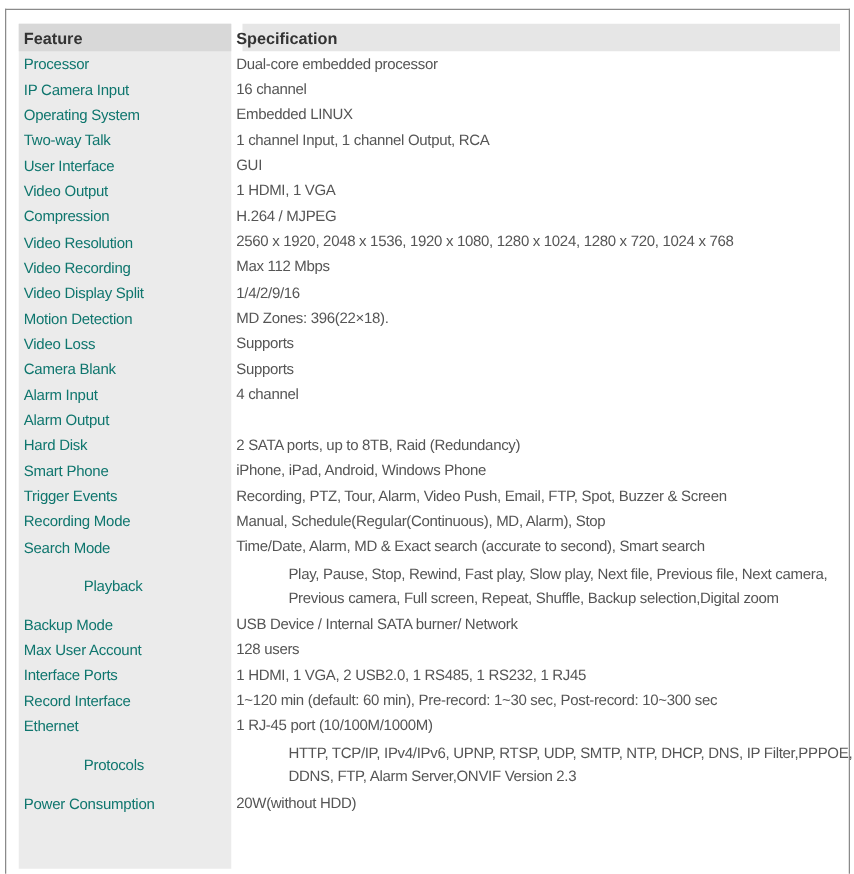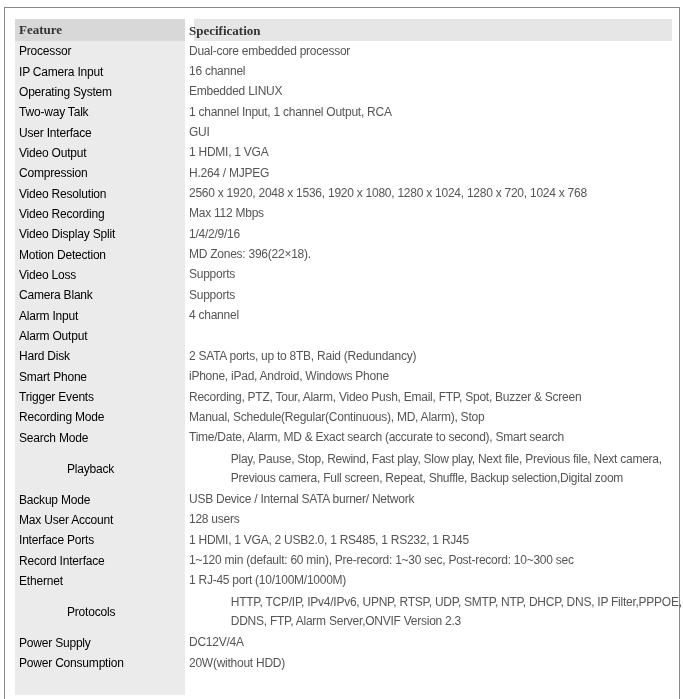--- a/index.html
+++ b/index.html
@@ -6,24 +6,24 @@
     body { width: 683px; height: 699px; position: relative; overflow: hidden;
            font-family: "Liberation Sans", sans-serif; }
     .frame { position: absolute; left: 4px; top: 7px; width: 676px; height: 700px;
              border: 1px solid #8a8a8a; border-bottom: none; box-sizing: border-box; background: #fff; }
     .left-col-bg { position: absolute; left: 15px; top: 19px; width: 170px; height: 676px; background: #ebebeb; }
     .left-head-bg { position: absolute; left: 15px; top: 19px; width: 170px; height: 22px; background: #d8d8d8; }
     .right-head-bg { position: absolute; left: 194px; top: 19px; width: 478px; height: 22px; background: #e6e6e6; }
     .table { position: absolute; left: 0; top: 19px; width: 683px; }
     .row { display: flex; align-items: center; position: relative; }
     .cell-feature { width: 170px; margin-left: 15px; padding-left: 4px; box-sizing: border-box;
-                    font-size: 12px; color: #000000; letter-spacing: -0.2px; }
+                    font-size: 12px; color: #0f766e; letter-spacing: -0.2px; }
     .cell-spec { margin-left: 4px; width: 470px; font-size: 12px; color: #555; line-height: 19px;
                  letter-spacing: -0.25px; }
-    .row.head { height: 22px; font-family: Liberation Serif, serif; }
+    .row.head { height: 22px; }
     .row.head .cell-feature, .row.head .cell-spec { font-weight: bold; color: #333; font-size: 13px; letter-spacing: 0; }
     .row.single { height: 20.35px; }
     .row.double { height: 41.5px; padding-left: 48px; }
   </style>
 </head>
 <body>
 
 <div class="frame"></div>
 <div class="left-col-bg"></div>
 <div class="left-head-bg"></div>
@@ -136,21 +136,17 @@
       </div>
       <div class="row single">
         <div class="cell-feature">Ethernet</div>
         <div class="cell-spec">1 RJ-45 port (10/100M/1000M)</div>
       </div>
       <div class="row double">
         <div class="cell-feature">Protocols</div>
         <div class="cell-spec">HTTP, TCP/IP, IPv4/IPv6, UPNP, RTSP, UDP, SMTP, NTP, DHCP, DNS, IP Filter,PPPOE, DDNS, FTP, Alarm Server,ONVIF Version 2.3</div>
       </div>
       <div class="row single">
-        <div class="cell-feature">Power Supply</div>
-        <div class="cell-spec">DC12V/4A</div>
-      </div>
-      <div class="row single">
         <div class="cell-feature">Power Consumption</div>
         <div class="cell-spec">20W(without HDD)</div>
       </div>
     </div>
 </div>
 
 </body></html>

